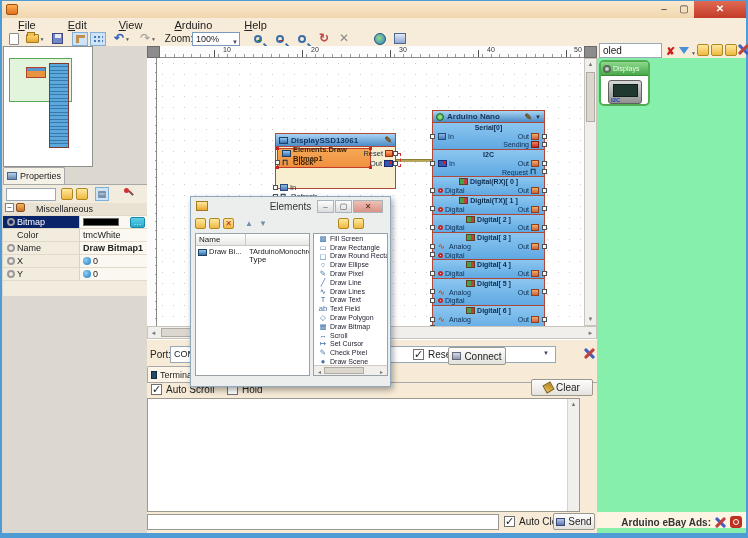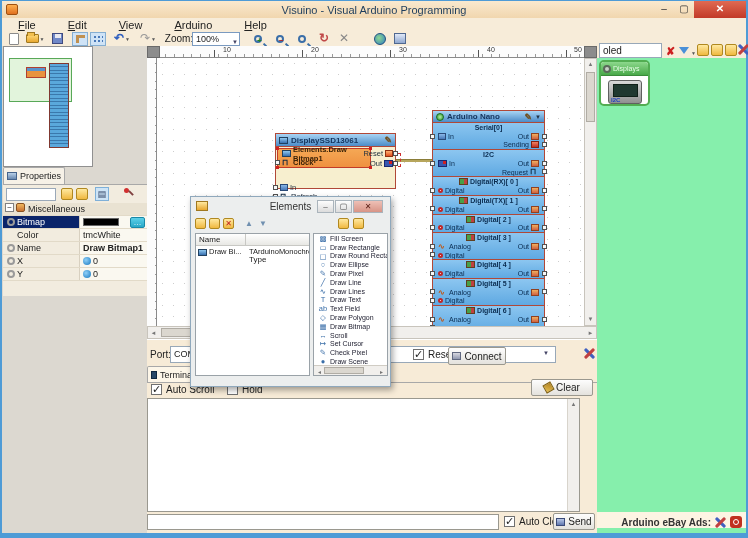--- a/index.html
+++ b/index.html
@@ -176,21 +176,20 @@
   .o-icon::after{content:"";position:absolute;left:3px;top:3px;width:4px;height:4px;border:1px solid #fff;border-radius:50%;}
   #win-bottom{left:0;top:533px;width:748px;height:5px;background:#4e9bd6;}
 </style>
 </head>
 <body>
 
 <div id="win">
 
   <div id="titlebar" class="abs">
     <div id="win-logo"></div>
-    <div id="title-text">Visuino - Visual Arduino Programming</div>
     <div id="btn-min" class="cap-btn">–</div>
     <div id="btn-max" class="cap-btn">▢</div>
     <div id="btn-close" class="cap-btn">✕</div>
   </div>
 
   <div id="menubar" class="abs"><span class="menu-item">File</span><span class="menu-item">Edit</span><span class="menu-item">View</span><span class="menu-item">Arduino</span><span class="menu-item">Help</span></div>
 
   <div id="toolbar" class="abs">
     <div class="t-icon" style="left:4px;width:16px;">
         <span class="icon-page"></span>
@@ -258,21 +257,21 @@
   <div id="prop-body" class="abs">
     <input id="prop-search" value="" style="">
     <div class="abs yicon" style="left:58px;top:3px;"></div>
     <div class="abs yicon" style="left:73px;top:3px;"></div>
     <div class="abs pressed" style="left:92px;top:2px;">▤</div>
     <div class="abs pin-push" style="left:120px;top:2px;"></div>
     <div id="prop-grid">
       <div class="p-row p-group">
         <span class="expander">−</span>
         <span class="comp-icon" style="margin-left:2px;"></span>
-        <span style="margin-left:3px;">Miscellaneous</span>
+        <span style="margin-left:11px;">Miscellaneous</span>
       </div>
       <div class="p-row row-sel">
         <div class="p-label">
             <span class="gear-mini"></span>
             <span>Bitmap</span>
           </div>
         <div class="p-value" style="position:relative;">
             <span class="swatch"></span>
             <span class="dots-btn">…</span>
           </div>

